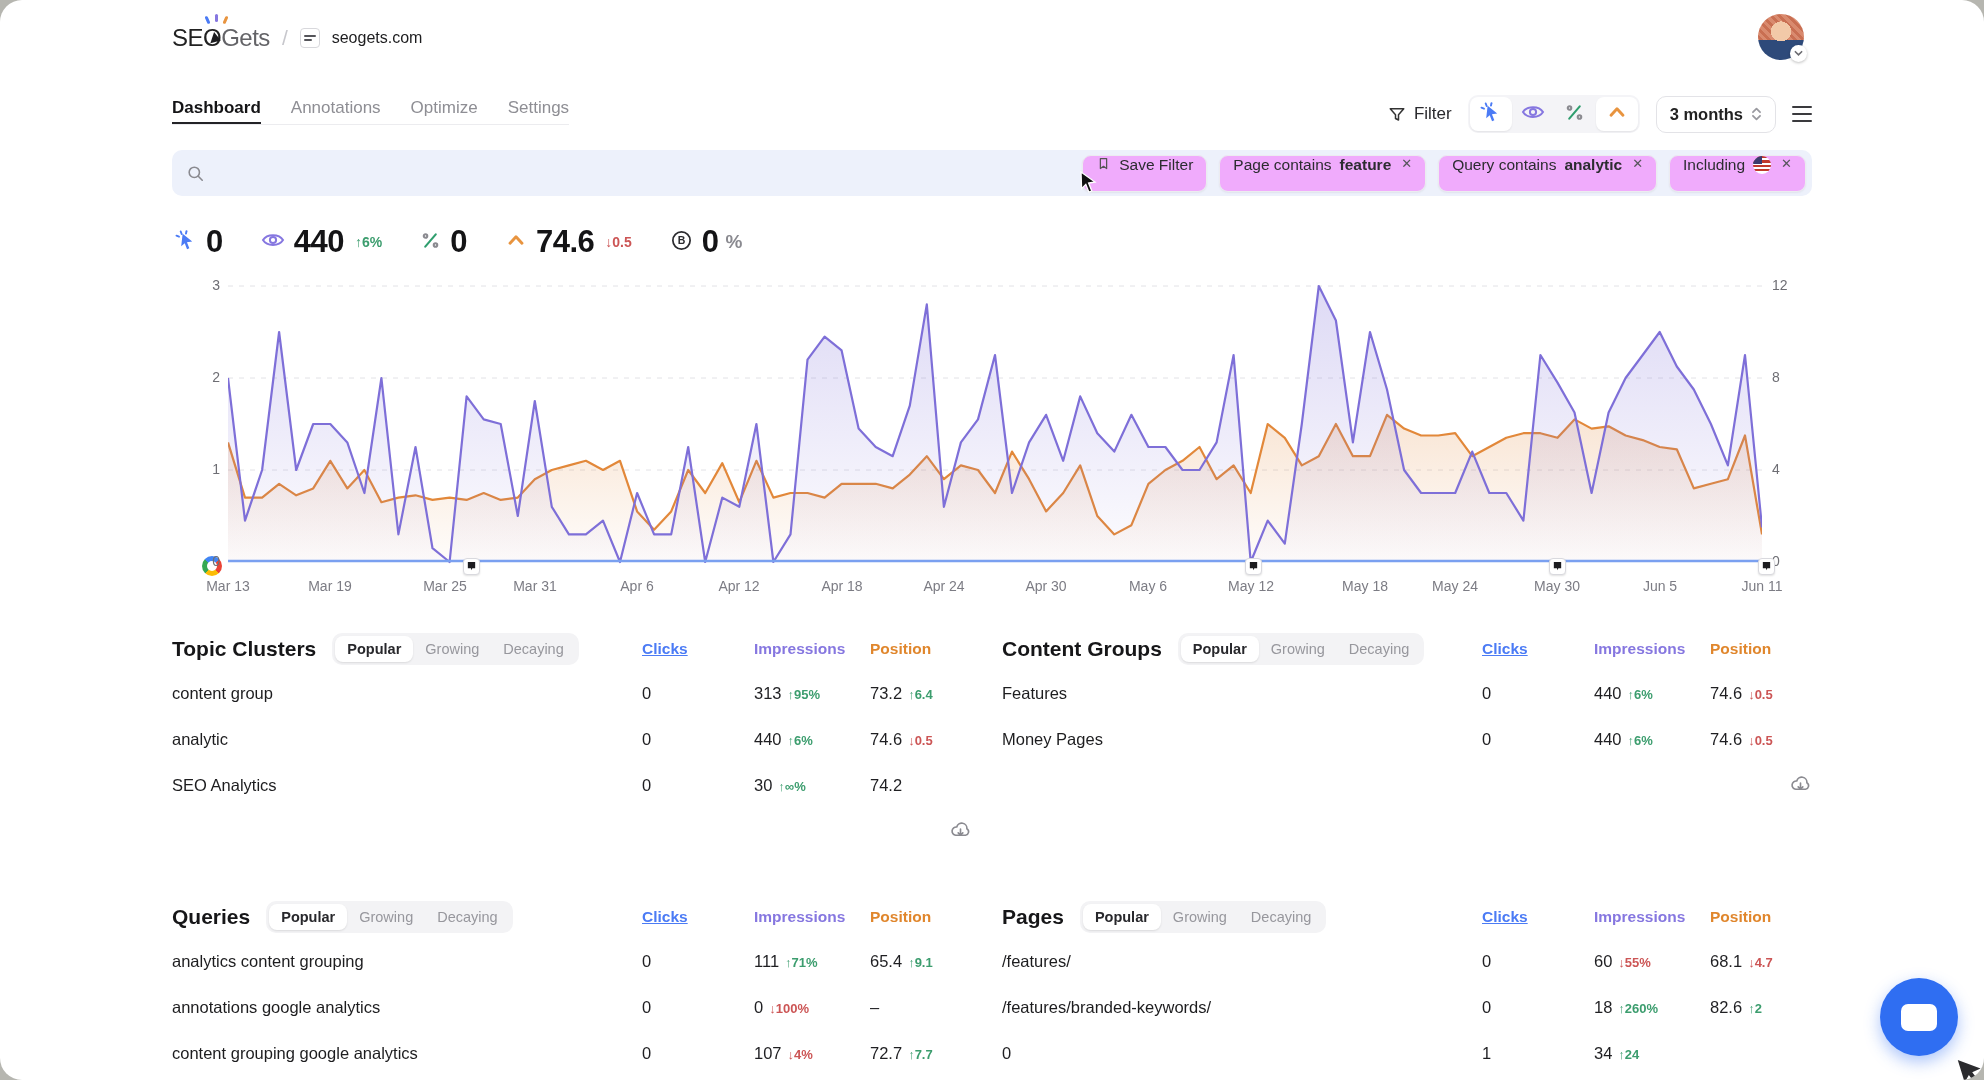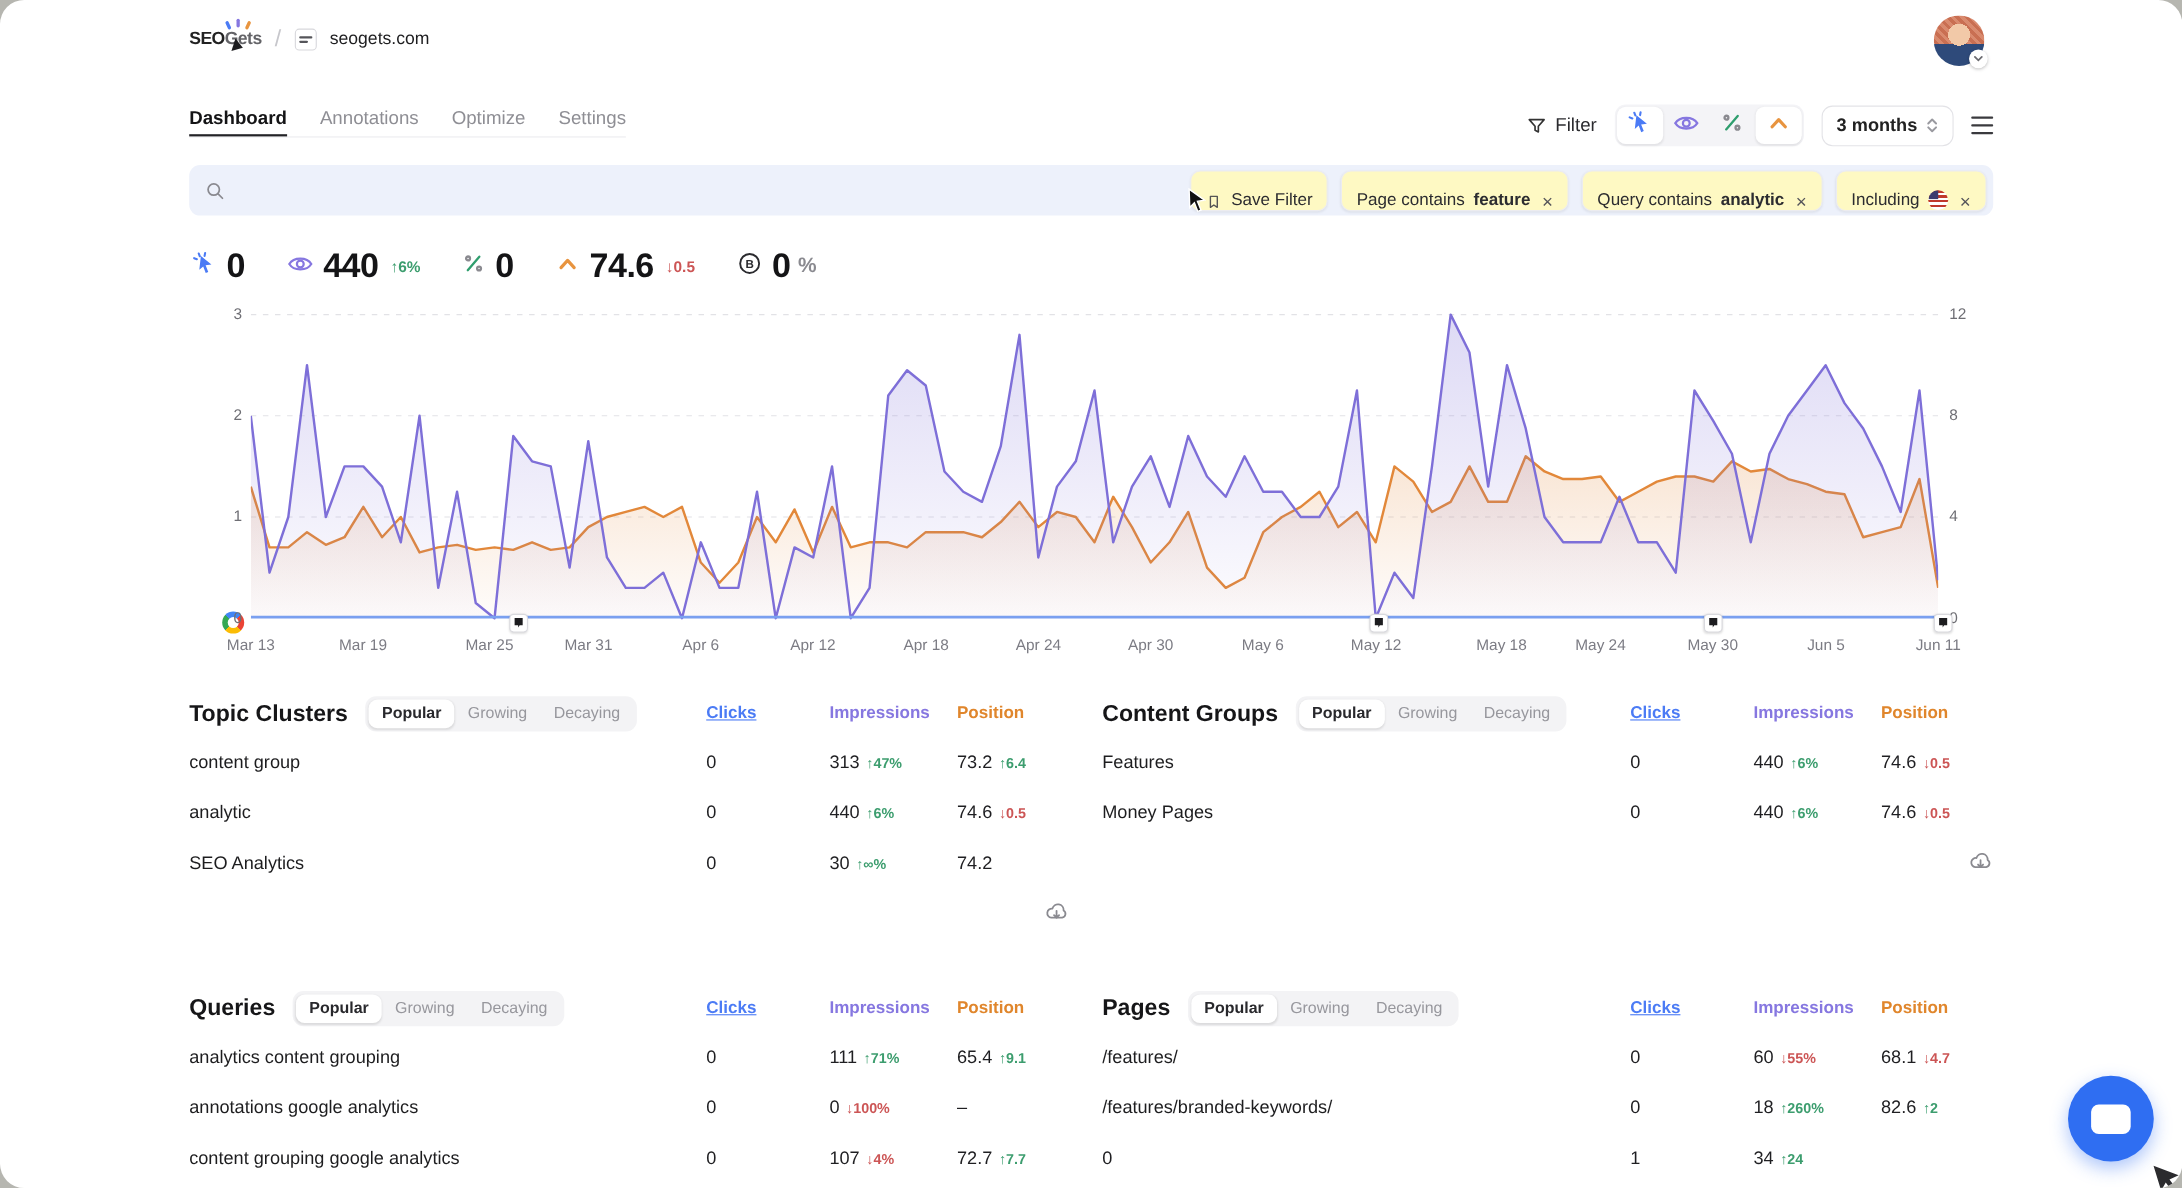--- a/index.html
+++ b/index.html
@@ -1,21 +1,21 @@
 <!DOCTYPE html>
 <html><head>
 <meta charset="utf-8">
 <style>
   *{box-sizing:border-box;margin:0;padding:0}
   body{width:1984px;height:1080px;background:#b6b6b0;font-family:"Liberation Sans",sans-serif;overflow:hidden;position:relative}
   .card{position:absolute;inset:0;background:#fff;border-radius:22px;overflow:hidden}
 
   
   .logo{position:absolute;left:172px;top:24px;display:flex;align-items:center;gap:12px}
-  .brand{position:relative;font-size:16px;font-weight:700;color:#222;letter-spacing:-0.5px}
+  .brand{position:relative;font-size:24px;font-weight:400;color:#222;letter-spacing:-0.5px}
   .brand .b2{color:#636367}
   .brand .sparks span{position:absolute;width:3px;height:8px;border-radius:2px;top:-8px}
   .brand .sparks .s1{left:34px;background:#4b7bf5;transform:rotate(-25deg)}
   .brand .sparks .s2{left:43px;background:#8677e0;top:-10px}
   .brand .sparks .s3{left:52px;background:#e8943f;transform:rotate(25deg)}
   .brand .qcursor{position:absolute;left:40px;top:9px;width:0;height:0;border-left:9px solid #1c1c1f;border-top:6px solid transparent;border-bottom:6px solid transparent;transform:rotate(18deg)}
   .slash{font-size:21px;color:#c7c7cc;font-weight:400}
   .favicon{width:20px;height:20px;border:1px solid #d8d8dc;border-radius:4px;display:flex;flex-direction:column;gap:2px;justify-content:center;padding:0 3px}
   .favicon i{display:block;height:2px;background:#55555a;border-radius:1px}
   .favicon i:nth-child(2){width:70%}
@@ -36,21 +36,21 @@
   .icon-btn{width:42px;height:34px;display:flex;align-items:center;justify-content:center;border-radius:8px}
   .icon-btn.on{background:#fff;box-shadow:0 1px 2px rgba(0,0,0,.07)}
   .months{display:flex;align-items:center;gap:8px;height:37px;padding:0 13px;border:1px solid #e3e3e7;border-radius:10px;font-size:16.5px;font-weight:600;color:#222}
   .menu-btn{display:flex;flex-direction:column;gap:5px}
   .menu-btn i{display:block;width:20px;height:2px;background:#3a3a3e;border-radius:1px}
 
   
   .searchbar{position:absolute;left:172px;right:172px;top:150px;height:46px;background:#edf1fb;border-radius:10px;display:flex;align-items:center;padding:0 14px}
   .searchbar input{flex:1;border:none;background:transparent;outline:none;font-size:16px;margin-left:10px;font-family:inherit}
   .chips{position:absolute;right:178px;top:155px;display:flex;gap:12px;align-items:center}
-  .chip{display:flex;align-items:flex-end;gap:8px;height:37px;padding:0 13px;background:#fef9c3;border:1px solid #ececf0;border-radius:9px;font-size:15.5px;color:#2c2c30;box-shadow:0 1px 2px rgba(0,0,0,.06);white-space:nowrap}
+  .chip{display:flex;align-items:flex-start;gap:8px;height:37px;padding:0 13px;background:#f0abfc;border:1px solid #ececf0;border-radius:9px;font-size:15.5px;color:#2c2c30;box-shadow:0 1px 2px rgba(0,0,0,.06);white-space:nowrap}
   .chip b{font-weight:700}
   .chip .x{font-size:13px;color:#55555a;margin-left:2px}
   .usflag{width:18px;height:18px;border-radius:50%;position:relative;overflow:hidden;background:repeating-linear-gradient(180deg,#c0392b 0 2.2px,#fff 2.2px 4.4px)}
   .usflag::after{content:'';position:absolute;left:0;top:0;width:9px;height:8px;background:#3c3b6e}
 
   
   .kpi-row{position:absolute;left:174px;top:224px;display:flex;align-items:center;gap:38px}
   .kpi{display:flex;align-items:center;gap:9px}
   .kpi-value{font-size:31px;font-weight:700;color:#141416;letter-spacing:-0.5px}
   .kpi-suffix{font-size:19px;color:#8a8a90;font-weight:600;margin-left:-2px}
@@ -341,21 +341,21 @@
               <span class="pill ">Decaying</span>
             </span>
       </span>
       <span class="colh clicks">Clicks</span>
       <span class="colh impr">Impressions</span>
       <span class="colh pos">Position</span>
     </div>
     <div class="sec-row">
           <span class="rname">content group</span>
           <span class="rval">0</span>
-          <span class="rval">313<span class="rdelta up">↑47%</span></span>
+          <span class="rval">313<span class="rdelta up">↑95%</span></span>
           <span class="rval">73.2<span class="rdelta up">↑6.4</span></span>
         </div>
         <div class="sec-row">
           <span class="rname">analytic</span>
           <span class="rval">0</span>
           <span class="rval">440<span class="rdelta up">↑6%</span></span>
           <span class="rval">74.6<span class="rdelta down">↓0.5</span></span>
         </div>
         <div class="sec-row">
           <span class="rname">SEO Analytics</span>

